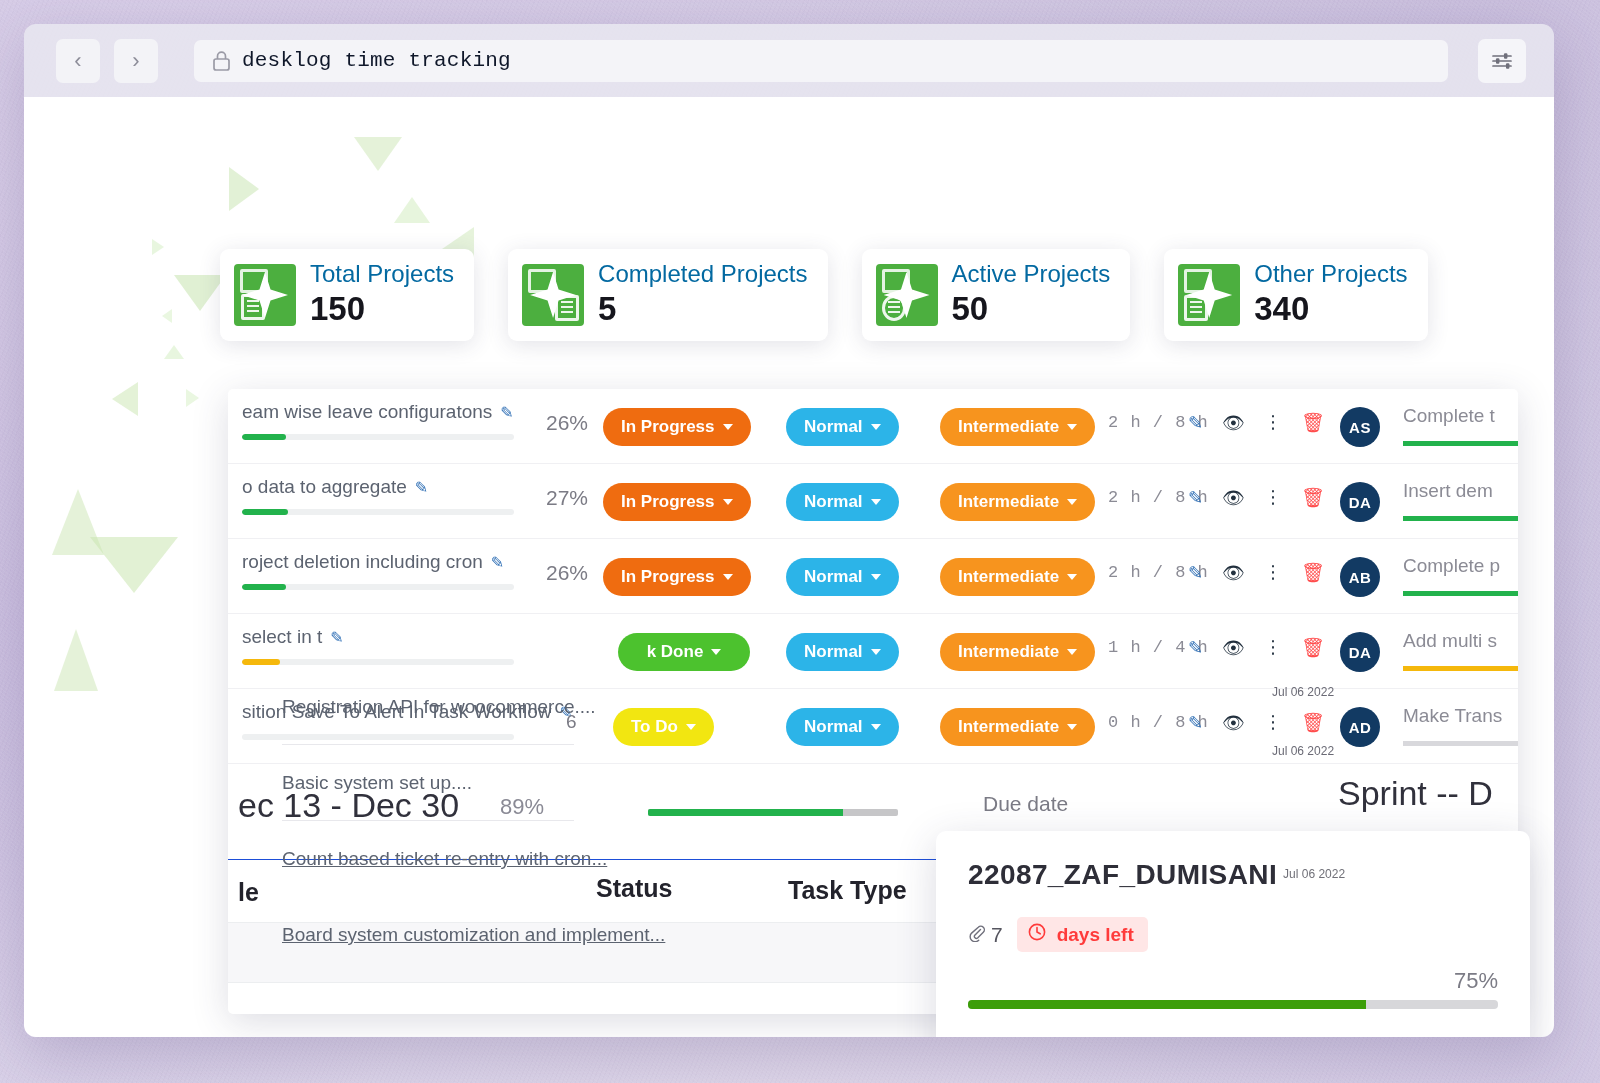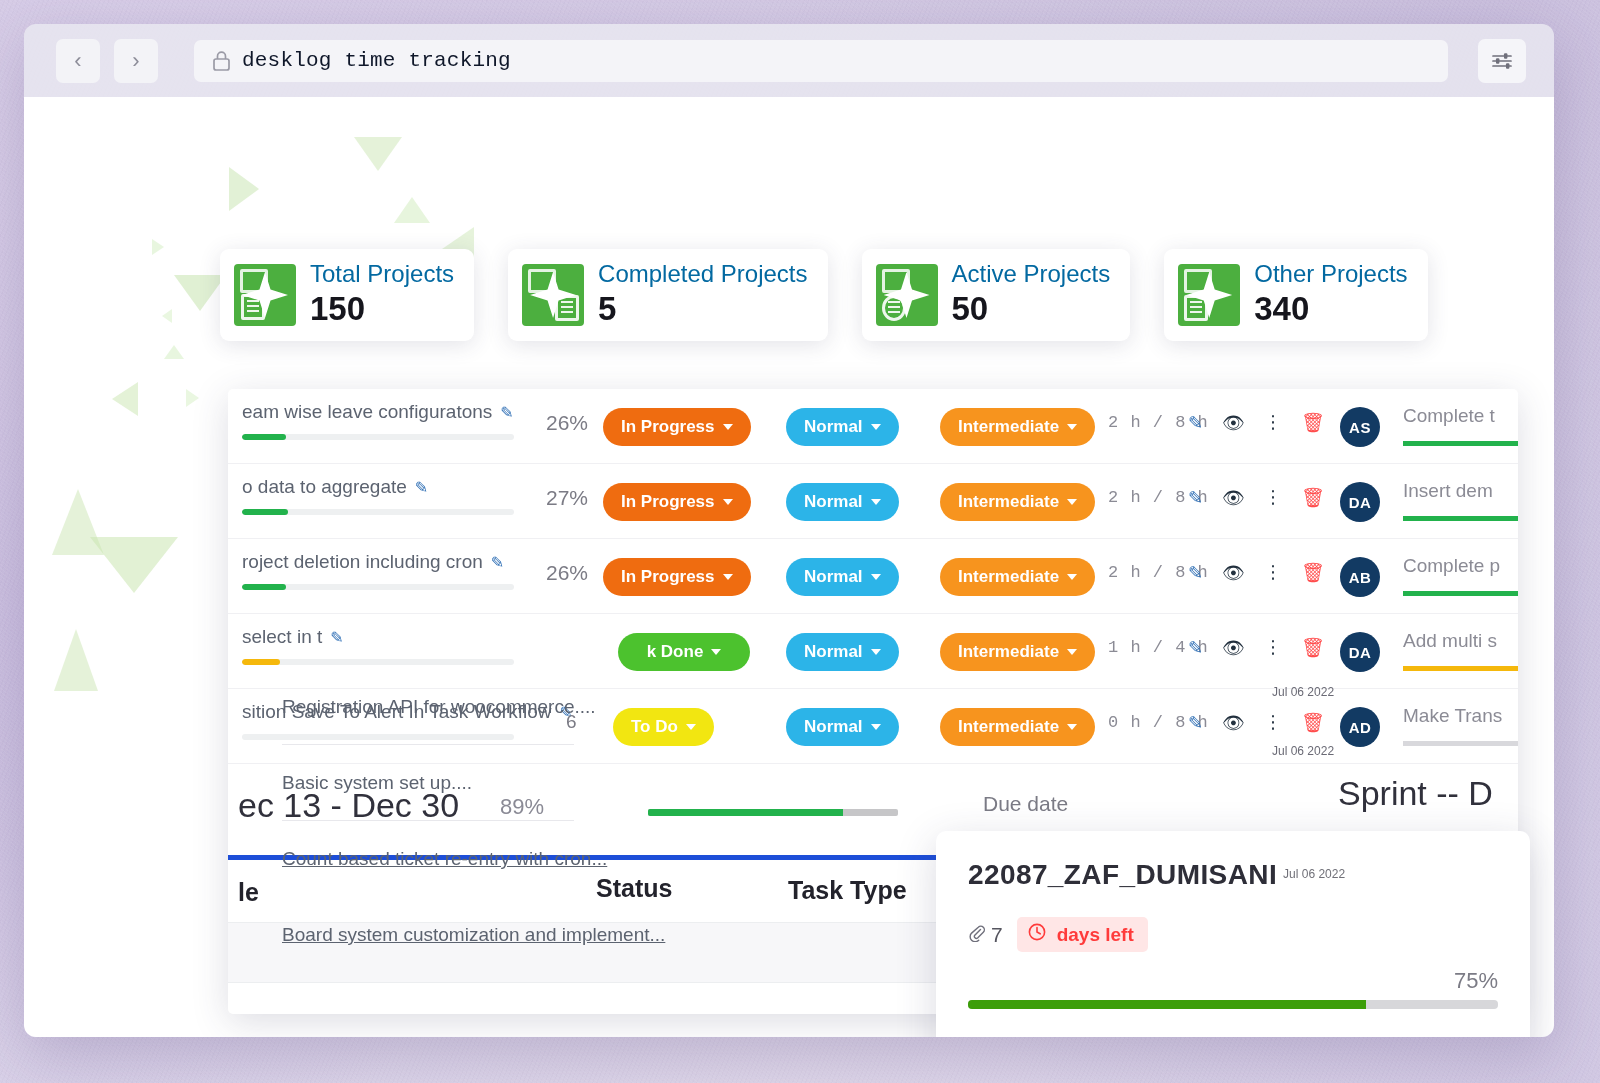--- a/index.html
+++ b/index.html
@@ -209,21 +209,21 @@
   .c-next .nbar.amber { background: #f5b80c; }
   .c-next .nbar.grey { background: #d8d8dc; }
   .c-date {
     position: absolute; left: 1044px;
     font-size: 12px; color: #6a6a75; white-space: nowrap;
   }
 
   
   #sprint-row {
     position: absolute; left: 0; top: 375px; width: 100%; height: 96px;
-    border-bottom: 5px solid #1d4ed8;
+    border-bottom: 1px solid #1d4ed8;
   }
   #sprint-row .sr-title {
     position: absolute; left: 10px; top: 22px;
     font-size: 34px; color: #31313c; white-space: nowrap;
   }
   #sprint-row .sr-pct {
     position: absolute; left: 272px; top: 30px;
     font-size: 22px; color: #8a8a95;
   }
   #sprint-row .sr-bar {

